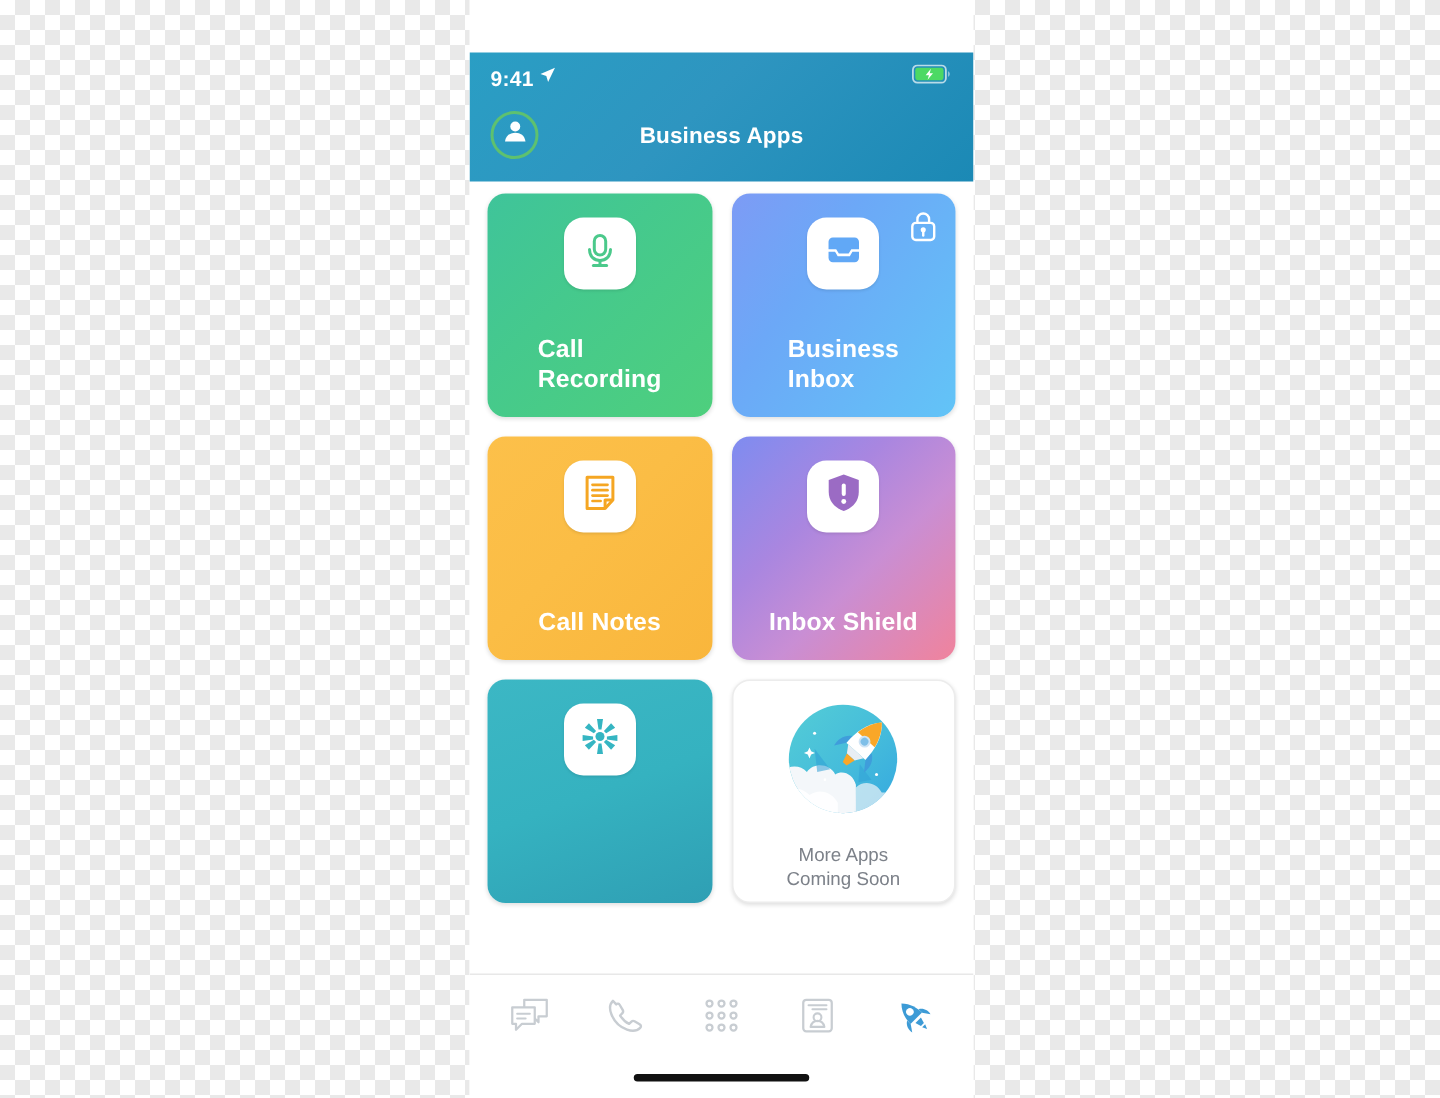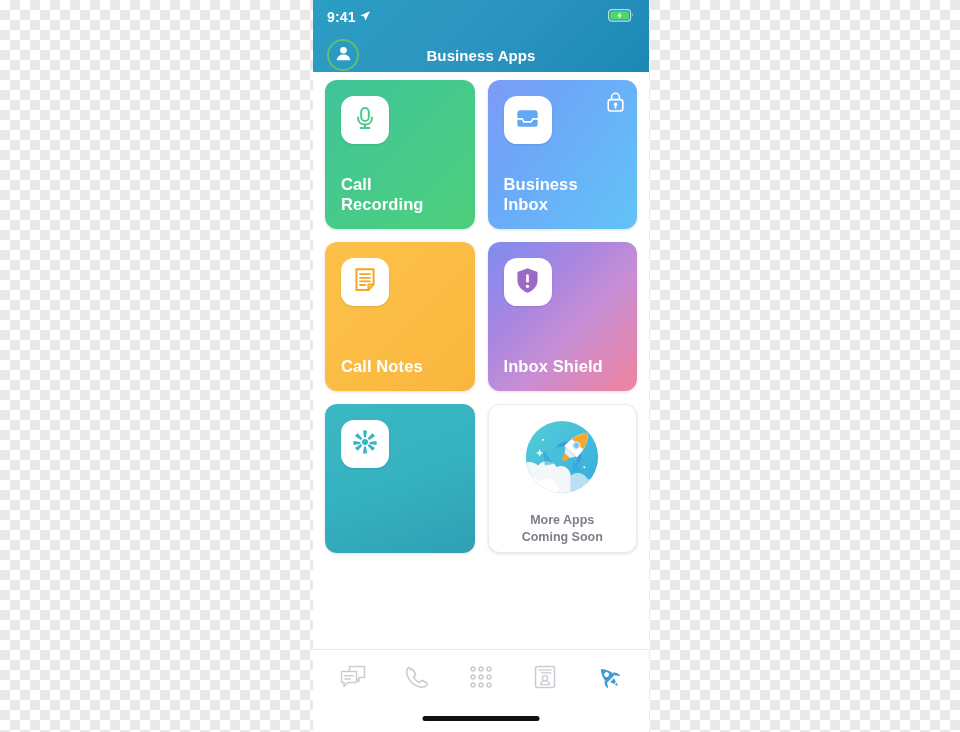--- a/index.html
+++ b/index.html
@@ -34,22 +34,23 @@
     top: 0;
     width: 336px;
     height: 732px;
     background: #ffffff;
     overflow: hidden;
   }
 
   
   .header {
     position: relative;
-    height: 72px;
+    height: 86px;
     background: linear-gradient(135deg, #2a9ec4 0%, #2e95c0 45%, #1b89b5 100%);
+    margin-top: 35px;
   }
   .statusbar {
     height: 30px;
     display: flex;
     align-items: center;
     justify-content: space-between;
     padding: 4px 14px 0 14px;
     box-sizing: border-box;
   }
   .status-left {
@@ -114,20 +115,21 @@
     position: relative;
     height: 149px;
     border-radius: 12px;
     box-sizing: border-box;
     padding: 16px 16px 12px 16px;
     display: flex;
     flex-direction: column;
     justify-content: space-between;
     box-shadow: 0 1px 3px rgba(0,0,0,0.13);
     overflow: hidden;
+    align-items: center;
   }
   .tile-icon-badge {
     width: 48px;
     height: 48px;
     border-radius: 13px;
     background: #ffffff;
     display: flex;
     align-items: center;
     justify-content: center;
     flex: none;
@@ -161,21 +163,21 @@
     align-items: center;
     justify-content: center;
     padding: 14px;
   }
   .more-illustration {
     margin-top: 2px;
   }
   .more-label {
     color: #7c8189;
     font-size: 12.5px;
-    font-weight: bold;
+    font-weight: normal;
     text-align: center;
     line-height: 1.32;
     white-space: pre-line;
     margin-top: 8px;
   }
 
   
   .tabbar {
     position: absolute;
     left: 0;

